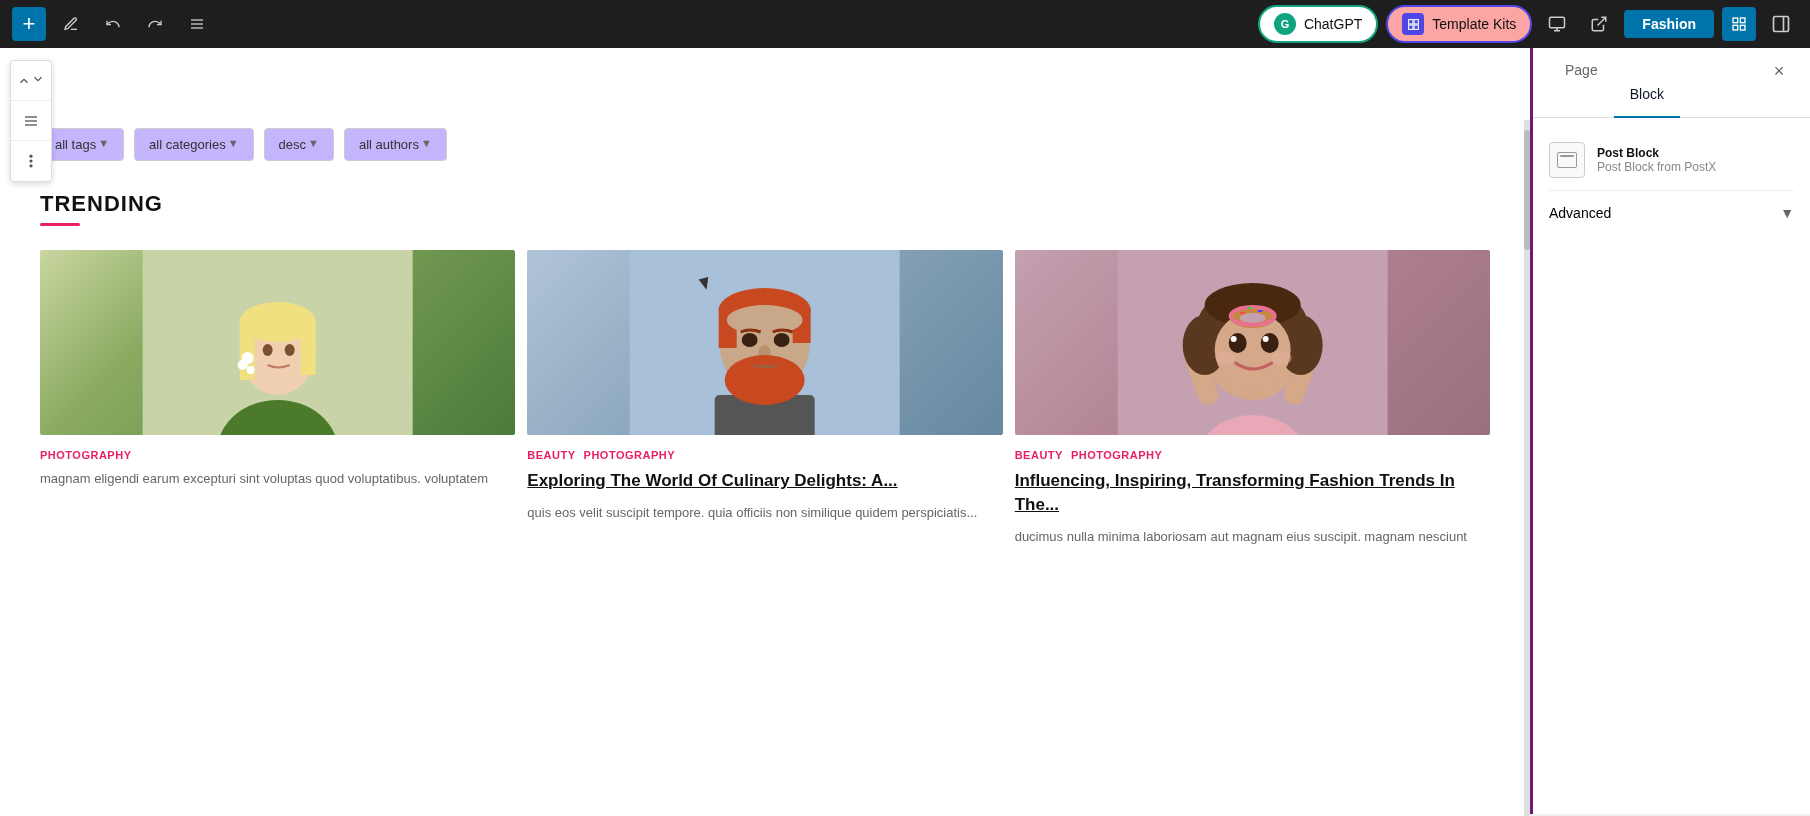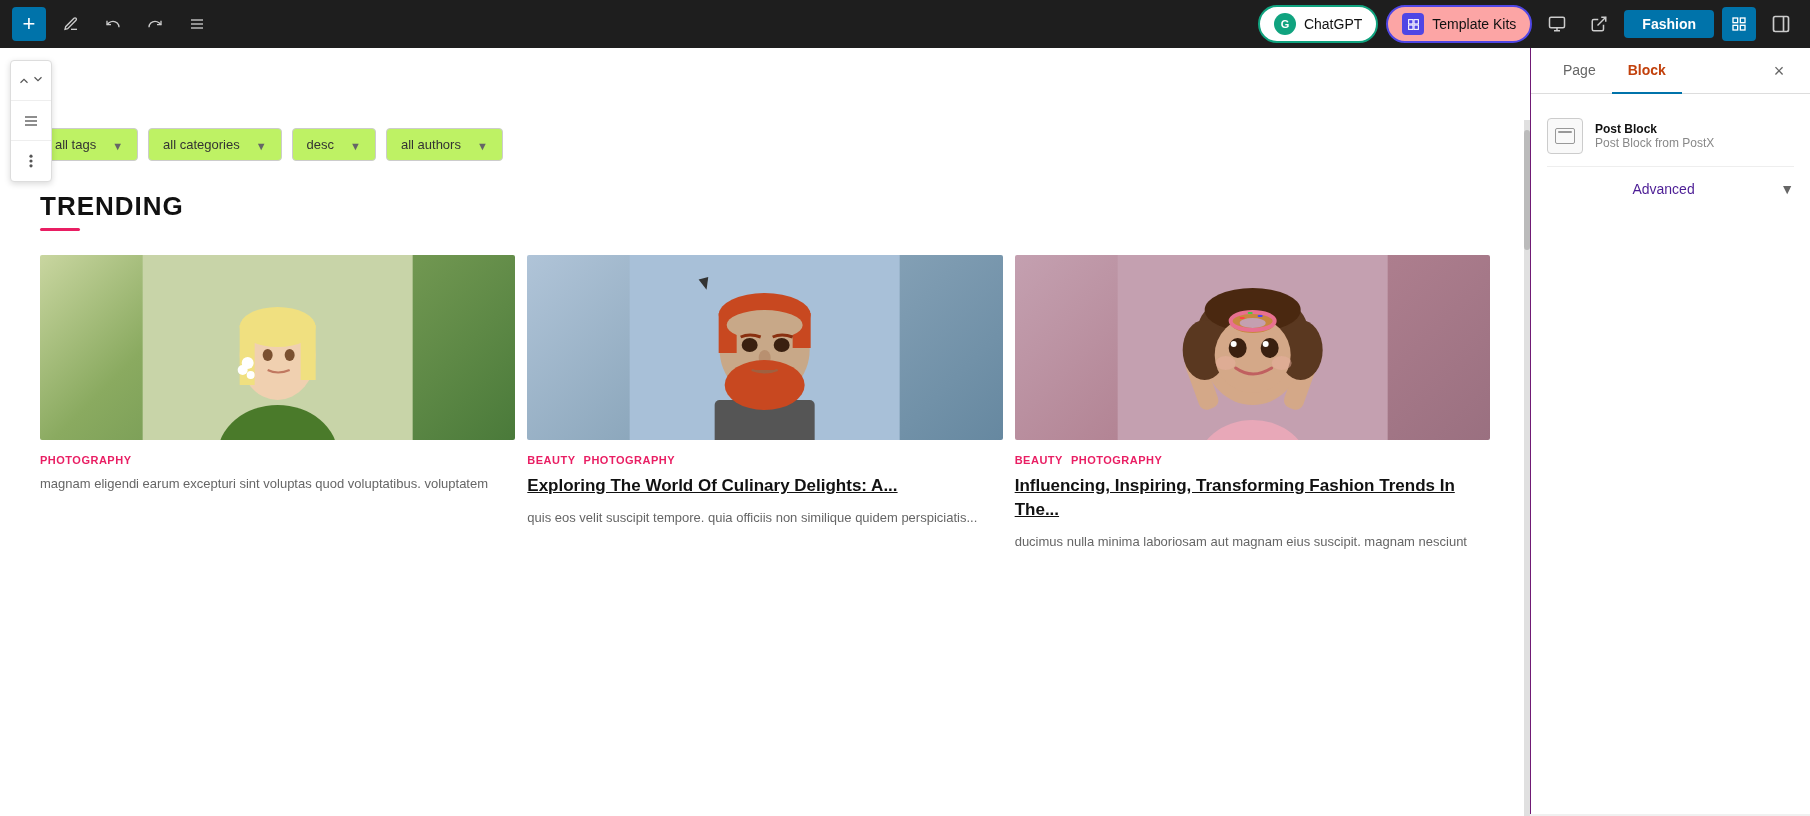--- a/index.html
+++ b/index.html
@@ -70,30 +70,30 @@
     .main-area {
       position: fixed; top: 48px; left: 0; right: 280px; bottom: 0;
       overflow-y: auto; background: #fff; padding: 80px 40px 40px;
     }
 
     
     .filter-bar {
       display: flex; gap: 10px; margin-bottom: 30px; flex-wrap: wrap;
     }
     .filter-select {
-      display: flex; align-items: flex-end; gap: 16px;
+      display: flex; align-items: flex-start; gap: 2px;
       padding: 8px 14px; border: 1.5px solid #ccc; border-radius: 4px;
-      background: #bef264; cursor: pointer; font-size: 13px; color: #333;
+      background: #c4b5fd; cursor: pointer; font-size: 13px; color: #333;
     }
     .chevron { font-size: 11px; color: #666; }
 
     
     .trending-section { margin-top: 10px; }
     .trending-title {
-      font-size: 26px; font-weight: 800; letter-spacing: 1px; color: #111; margin-bottom: 6px;
+      font-size: 22px; font-weight: 800; letter-spacing: 1px; color: #111; margin-bottom: 6px;
       text-transform: uppercase;
     }
     .trending-underline {
       width: 40px; height: 3px; background: #e91e63; margin-bottom: 24px; border-radius: 2px;
     }
     .posts-grid {
       display: grid; grid-template-columns: repeat(3, 1fr); gap: 12px;
     }
     .post-card { display: flex; flex-direction: column; }
     
@@ -109,31 +109,31 @@
     }
     .post-title {
       font-size: 17px; font-weight: 700; color: #111; line-height: 1.4;
       text-decoration: underline; margin-bottom: 10px; cursor: pointer;
     }
     .post-excerpt { font-size: 13px; color: #666; line-height: 1.6; }
 
     
     .right-panel {
       position: fixed; top: 48px; right: 0; bottom: 2px; width: 280px;
-      background: #fff; border-left: 1px solid #701a75; display: flex; flex-direction: column;
+      background: #fff; border-left: 3px solid #701a75; display: flex; flex-direction: column;
       z-index: 50;
     }
     .panel-tabs {
       display: flex; border-bottom: 1px solid #ddd; padding: 0 16px;
     }
     .panel-tab {
       padding: 14px 16px; font-size: 14px; cursor: pointer; color: #666;
       border-bottom: 2px solid transparent; margin-bottom: -1px;
     }
-    .panel-tab.active { color: #c2410c; border-bottom-color: #0073aa; font-weight: 700; }
+    .panel-tab.active { color: #0f172a; border-bottom-color: #0073aa; font-weight: 400; margin-top: 24px; }
     .panel-close {
       margin-left: auto; width: 30px; height: 30px; display: flex;
       align-items: center; justify-content: center; cursor: pointer;
       color: #666; font-size: 18px; margin-top: 8px;
     }
 
     .panel-body { padding: 16px; flex: 1; overflow-y: auto; }
 
     .block-item {
       display: flex; align-items: center; gap: 12px; padding: 8px 0; margin-bottom: 4px;
@@ -149,21 +149,21 @@
       content: ''; position: absolute; top: 2px; left: 2px; right: 2px; height: 2px; background: #999; border-radius: 1px;
     }
     .block-info { flex: 1; }
     .block-name { font-size: 12px; font-weight: 600; color: #111; }
     .block-source { font-size: 12px; color: #888; }
 
     .advanced-row {
       display: flex; align-items: center; padding: 14px 0;
       border-top: 1px solid #eee; cursor: pointer;
     }
-    .advanced-label { font-size: 14px; font-weight: 500; color: #4c1d95; flex: 1; text-align: center; }
+    .advanced-label { font-size: 14px; font-weight: 500; color: #000000; flex: 1; }
     .advanced-chevron { color: #666; font-size: 14px; }
     .scroll-track {
       position: fixed; right: 280px; top: 120px; bottom: 0; width: 6px;
       background: #e0e0e0; z-index: 200;
     }
     .scroll-thumb {
       width: 6px; height: 120px; background: #bbb; border-radius: 3px; margin-top: 10px;
     }
 
     

